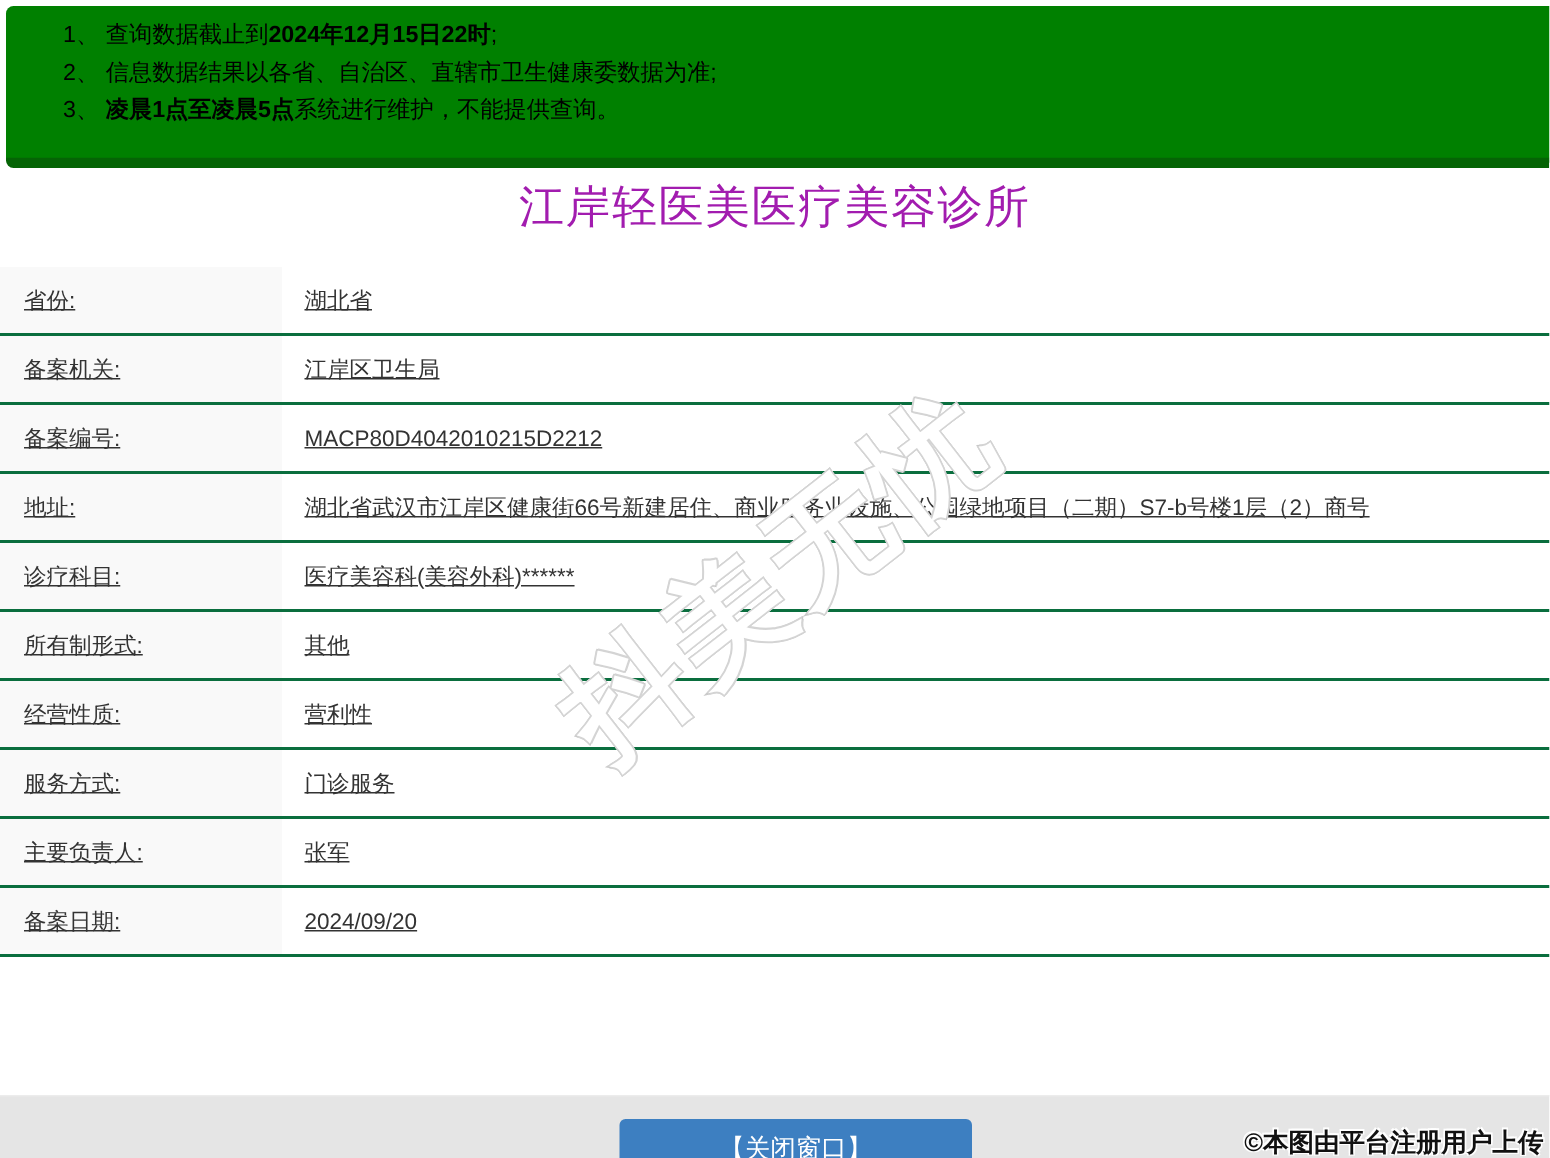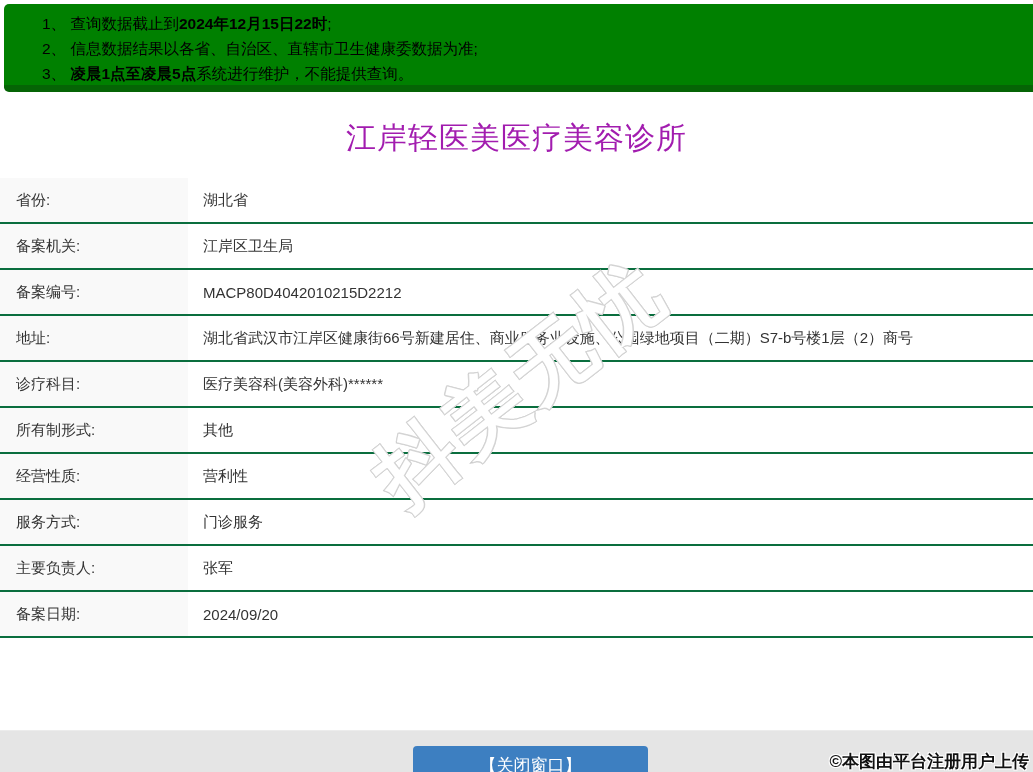--- a/index.html
+++ b/index.html
@@ -10,21 +10,21 @@
     position:relative;
     overflow:hidden;
     color:#333;
   }
   .page { position:absolute; inset:0; overflow:hidden; }
 
   
   .notice {
     position:absolute;
     left:4px; top:4px; right:0;
-    height:88px;
+    height:108px;
     background:#008000;
     border-bottom:7px solid #056405;
     border-radius:5px 0 0 5px;
     padding:7px 10px 0 38px;
     color:#000;
   }
   .notice-line {
     font-size:15.5px;
     line-height:25px;
     white-space:nowrap;
@@ -39,21 +39,21 @@
     text-align:center;
     font-size:30px;
     font-weight:400;
     color:#a21caf;
     letter-spacing:1px;
   }
 
   
   .info-table {
     position:absolute;
-    left:0; right:0; top:178px;
+    left:0; right:0; top:178px;text-decoration:underline;
   }
   .info-row {
     display:flex;
     height:46px;
     border-bottom:2px solid #0a6e3e;
     align-items:stretch;
   }
   .info-label {
     width:188px;
     background:#f9f9f9;

